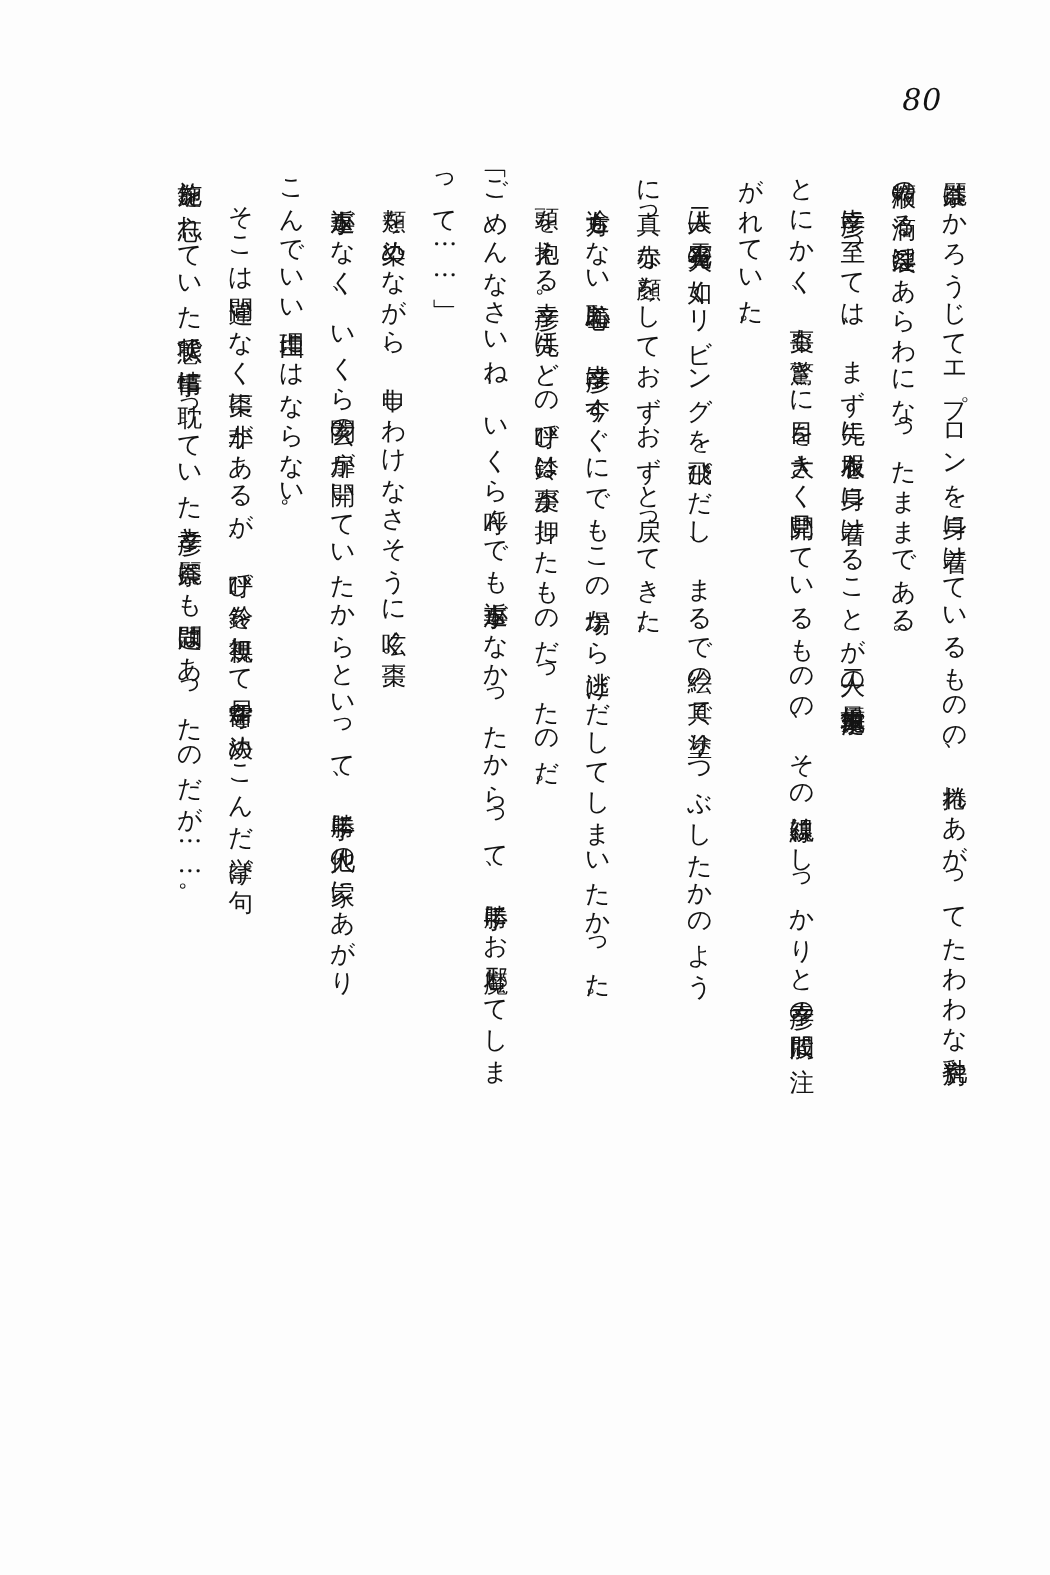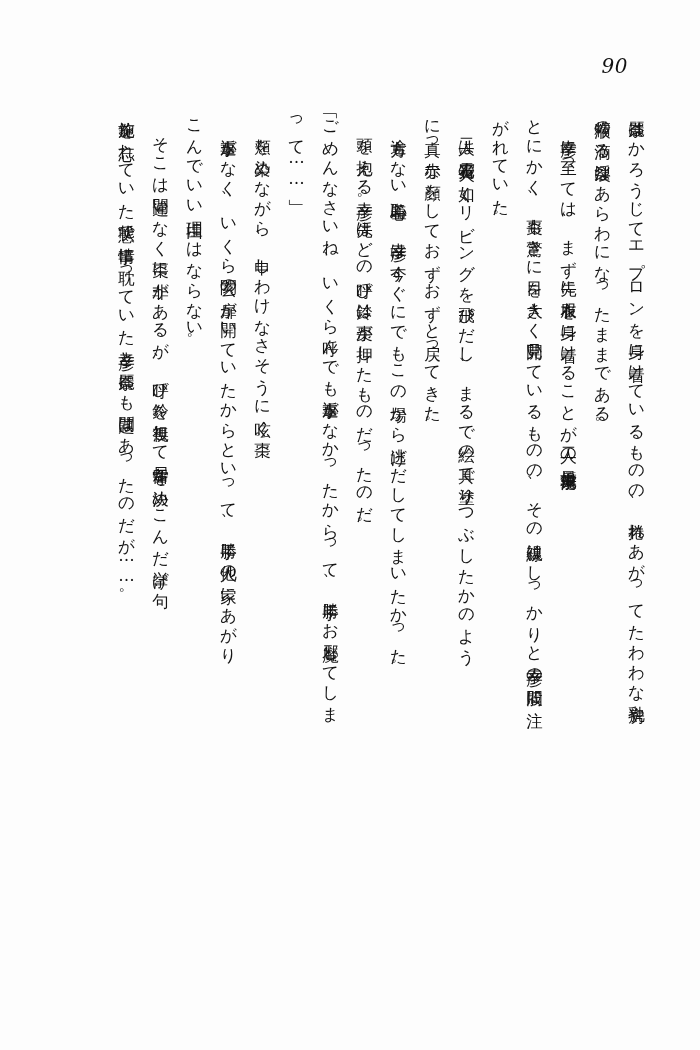--- a/index.html
+++ b/index.html
@@ -60,21 +60,21 @@
   .vline.indent {
     padding-top: 18px;
     box-sizing: border-box;
   }
 </style>
 </head>
 <body>
 
 <div class="page">
 
-  <div class="page-number">90</div>
+  <div class="page-number">80</div>
 
   <div class="text-body">
     <div class="vline">麗奈はかろうじてエプロンを身に着けているものの、捲れあがってたわわな乳房や</div>
     <div class="vline">精液の滴る淫裂はあらわになったままである。</div>
     <div class="vline indent">幸彦に至っては、まず先に衣服を身に着けることが二人の最優先事項だ。</div>
     <div class="vline">とにかく、棗も驚きに目を大きく見開いているものの、その視線はしっかりと幸彦の股間に注</div>
     <div class="vline">がれていた。</div>
     <div class="vline indent">二人は電光石火の如くリビングを飛びだし、まるで絵の具で塗りつぶしたかのよう</div>
     <div class="vline">に真っ赤な顔をしておずおずと戻ってきた。</div>
     <div class="vline indent">途方もない羞恥心に、幸彦は今すぐにでもこの場から逃げだしてしまいたかった。</div>

